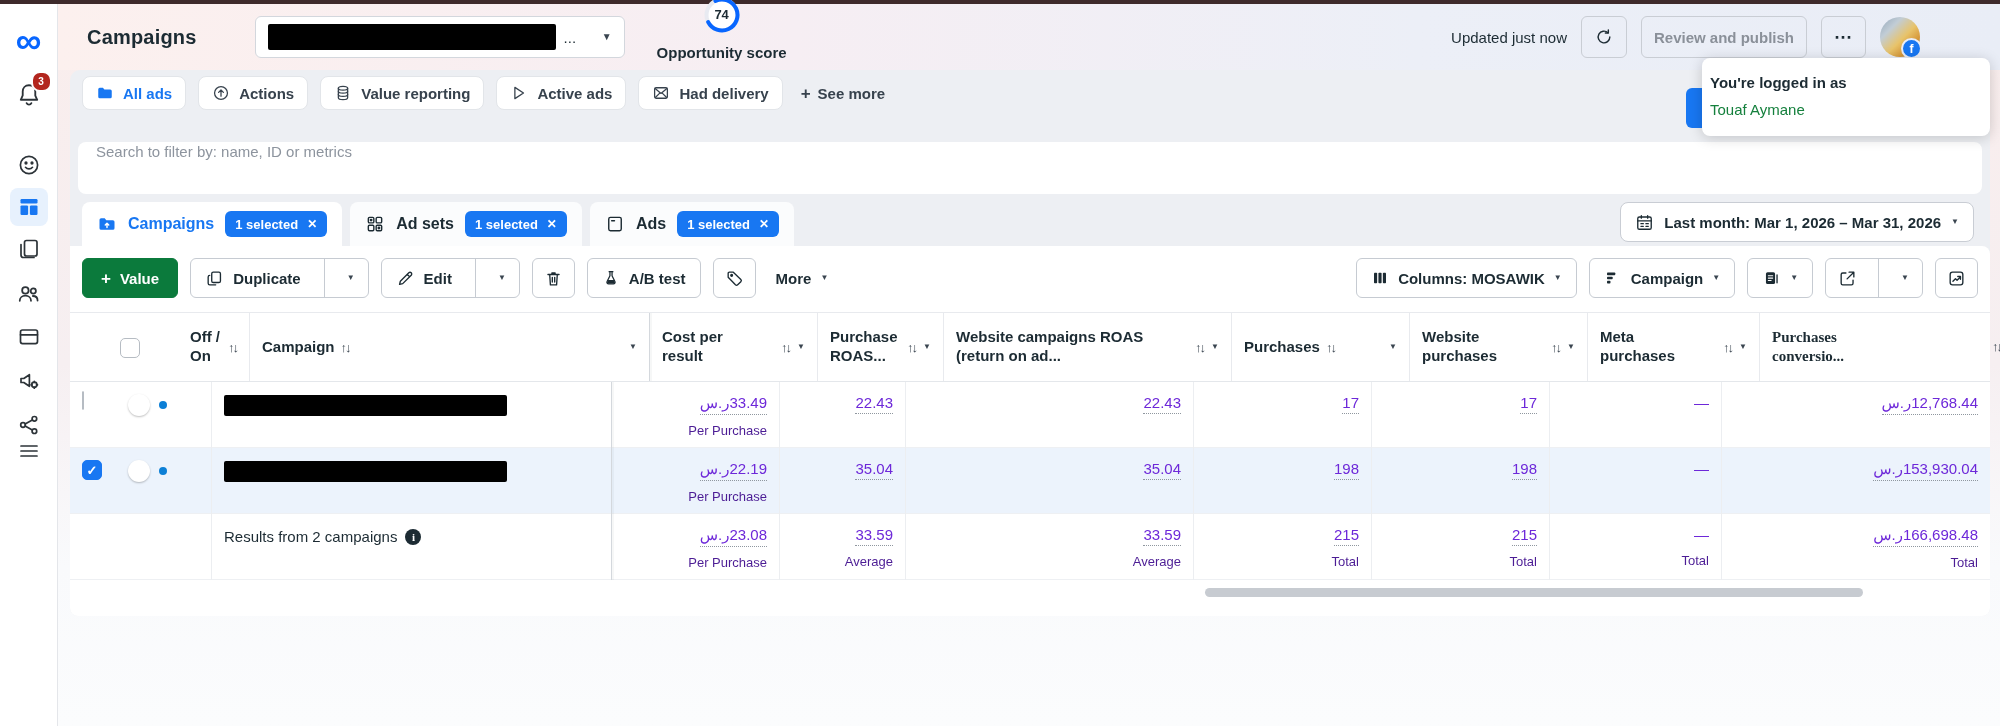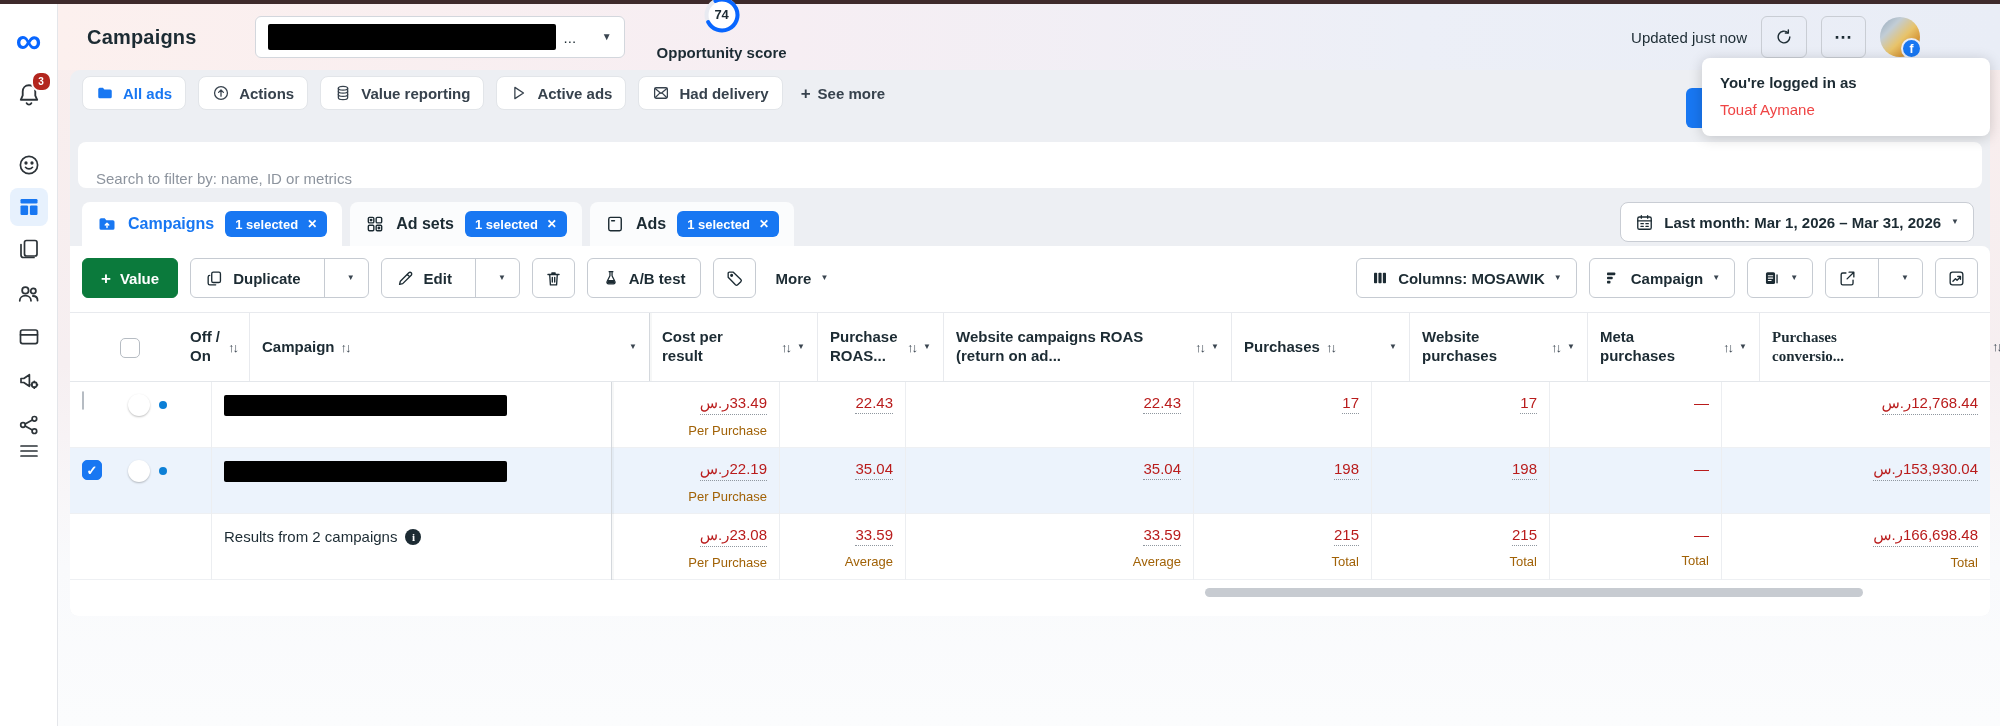--- a/index.html
+++ b/index.html
@@ -40,36 +40,36 @@
   .btn-disabled{color:#8a9099;}
   .dots-glyph{font-size:18px;letter-spacing:1px;color:#1c2b33;}
   .avatar{position:relative;width:40px;height:40px;border-radius:50%;flex:none;cursor:pointer;
     background:linear-gradient(135deg,#93a7ba 0%,#c2cdd6 28%,#e8c36a 55%,#d79a3c 74%,#6f6148 100%);}
   .fb-badge{position:absolute;right:-2px;bottom:-2px;width:17px;height:17px;border-radius:50%;background:#1877f2;color:#fff;
     font-size:12px;font-weight:700;display:flex;align-items:center;justify-content:center;border:2px solid #e9edf6;}
 
   
   .blue-sliver{position:absolute;left:1686px;top:88px;width:22px;height:40px;border-radius:6px;background:#1877f2;z-index:48;}
   .popup{position:absolute;left:1702px;top:58px;width:288px;background:#fff;border-radius:8px;z-index:50;
-    box-shadow:0 2px 14px rgba(0,0,0,.18);padding:16px 18px 18px;box-sizing:border-box;}
+    box-shadow:0 2px 14px rgba(0,0,0,.18);padding:16px 8px 18px;box-sizing:border-box;}
   .popup-title{font-size:15px;font-weight:700;}
-  .popup-name{font-size:15px;margin-top:10px;color:#ef4444;}
+  .popup-name{font-size:15px;margin-top:10px;color:#15803d;}
 
   
   .content{position:absolute;left:70px;top:70px;width:1920px;height:546px;background:#edeff3;border-radius:10px 10px 8px 8px;}
   .chips{position:absolute;left:12px;top:6px;height:34px;display:flex;align-items:center;gap:12px;}
   .chip{height:34px;background:#fff;border:1px solid #e2e5e9;border-radius:8px;display:flex;align-items:center;gap:9px;
     padding:0 13px;font-size:15px;font-weight:600;color:#37424d;cursor:pointer;box-sizing:border-box;}
   .chip.active{color:#1877f2;}
   .chip.active .chip-ic{color:#1877f2;}
   .chip-ic{color:#37424d;display:flex;}
   .see-more{display:flex;align-items:center;gap:7px;font-size:15px;font-weight:600;color:#37424d;margin-left:6px;cursor:pointer;}
   .plus-glyph{font-size:17px;font-weight:600;line-height:1;}
 
-  .searchbar{position:absolute;left:8px;right:8px;top:72px;height:46px;background:#fff;border-radius:8px;display:flex;align-items:flex-end;padding:0 16px;box-sizing:border-box;}
+  .searchbar{position:absolute;left:8px;right:8px;top:72px;height:52px;background:#fff;border-radius:8px;display:flex;align-items:flex-start;padding:0 16px;box-sizing:border-box;}
   .searchbar input{border:none;outline:none;width:100%;font-size:15px;font-family:inherit;color:#1c2b33;background:transparent;}
   .searchbar input::placeholder{color:#8d949e;}
 
   .tabs{position:absolute;left:12px;top:128px;height:48px;display:flex;align-items:flex-end;gap:8px;}
   .tab{height:44px;border-radius:8px 8px 0 0;background:#fbfcfd;display:flex;align-items:center;gap:11px;padding:0 15px;cursor:pointer;}
   .tab.active{background:#fff;}
   .tab-label{font-size:16px;font-weight:700;color:#1c2b33;}
   .tab.active .tab-label{color:#1877f2;}
   .pill{height:26px;background:#1877f2;border-radius:6px;color:#fff;display:flex;align-items:center;gap:9px;padding:0 10px;
     font-size:13px;font-weight:700;cursor:pointer;}
@@ -101,23 +101,23 @@
   .sortg{font-size:13px;letter-spacing:-2px;color:#3a4550;font-weight:400;white-space:nowrap;}
   .hc.first{border-right:none;cursor:default;align-items:center;}
   .hc.frozen-edge{border-right:1px solid #d4d8dd;box-shadow:2px 0 0 rgba(28,43,51,.04);}
   .hc.last{border-right:none;font-family:Liberation Serif, serif;}
   .trow{height:66px;border-bottom:1px solid #eef0f3;box-sizing:border-box;}
   .trow.selected{background:#ecf3fc;}
   .c{padding:10px 12px;box-sizing:border-box;border-right:1px solid #eceef1;position:relative;}
   .c.nobr{border-right:none;}
   .c.frozen-edge{border-right:1px solid #d4d8dd;box-shadow:2px 0 0 rgba(28,43,51,.04);}
   .c.num{text-align:right;padding-top:12px;}
-  .val{font-size:15px;color:#b91c1c;border-bottom:1px dotted #8f979f;padding-bottom:2px;display:inline-block;direction:ltr;unicode-bidi:plaintext;}
+  .val{font-size:15px;color:#6d28d9;border-bottom:1px dotted #8f979f;padding-bottom:2px;display:inline-block;direction:ltr;unicode-bidi:plaintext;}
   .val.plain{border-bottom:none;}
-  .sub{display:block;font-size:13px;color:#a16207;margin-top:8px;}
+  .sub{display:block;font-size:13px;color:#4c1d95;margin-top:8px;}
   .name-redact{width:283px;height:21px;margin-top:3px;}
   .results-label{display:flex;align-items:center;gap:8px;font-size:15px;color:#1c2b33;padding-top:4px;}
   .info-i{width:16px;height:16px;border-radius:50%;background:#1c2b33;color:#fff;font-size:11px;font-weight:700;display:inline-flex;
     align-items:center;justify-content:center;font-family:"Liberation Serif",serif;}
   
   .cb{width:20px;height:20px;border:1.5px solid #b6bcc3;border-radius:5px;background:#fff;box-sizing:border-box;cursor:pointer;margin-top:2px;}
   .cb.checked{background:#1877f2;border-color:#1877f2;color:#fff;display:flex;align-items:center;justify-content:center;font-size:13px;font-weight:700;}
   
   .toggle{width:44px;height:26px;border-radius:13px;background:#18a0f0;position:relative;cursor:pointer;margin-top:2px;}
   .toggle .dot{position:absolute;left:7px;top:9px;width:8px;height:8px;border-radius:50%;background:#0c7fd6;}
@@ -221,20 +221,21 @@
 
     <span class="updated">Updated just now</span>
 
     <button class="sqbtn">
       <svg class="stroke" width="20" height="20" viewBox="0 0 24 24">
         <path d="M19 12a7 7 0 1 1-2.2-5.1"></path>
           <path d="M17.2 3.6v3.6h-3.6"></path>
       </svg>
     </button>
 
+    <button class="sqbtn btn-disabled">Review and publish</button>
 
     <button class="sqbtn">
       <span class="dots-glyph">⋯</span>
     </button>
 
     <div class="avatar">
       <span class="fb-badge">f</span>
     </div>
   </header>
 

